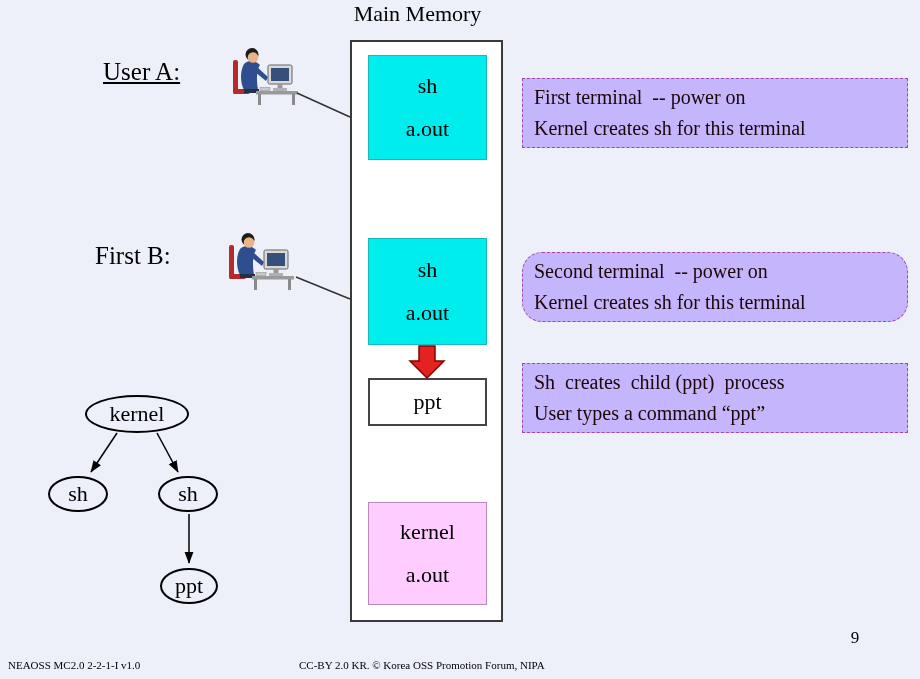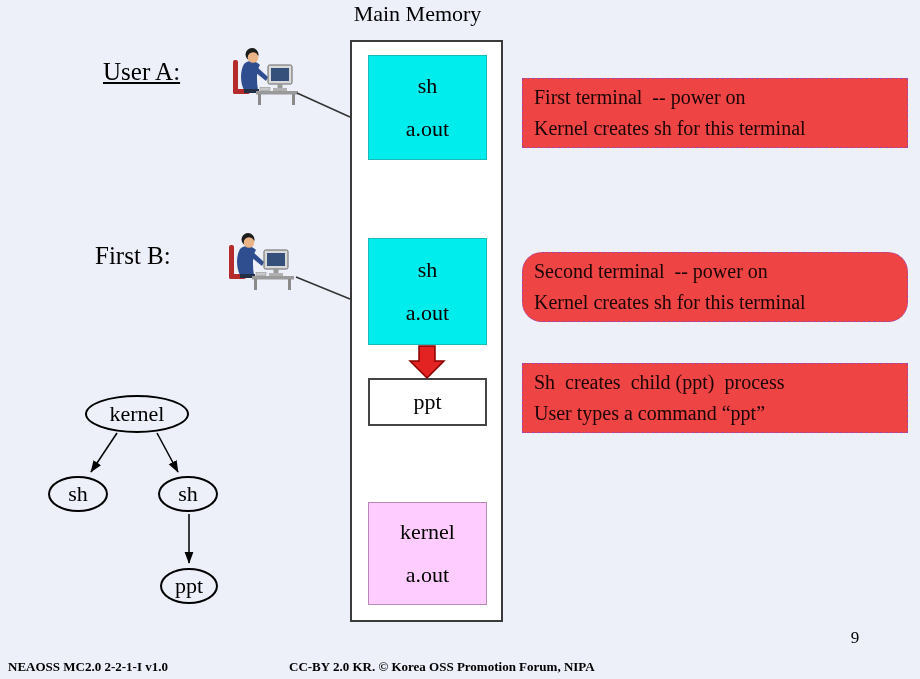--- a/index.html
+++ b/index.html
@@ -23,42 +23,42 @@
   #block-ppt{top:378px;height:48px;border:2px solid #444;justify-content:center;}
   #block-kernel{top:502px;height:103px;border:1px solid #b88ab8;}
 
   .user-label{font-size:25px;}
   #user-a-label{left:103px;top:58px;text-decoration:underline;}
   #user-b-label{left:95px;top:242px;}
   .user-icon{width:68px;height:62px;}
   #user-a-icon{left:232px;top:45px;}
   #user-b-icon{left:228px;top:230px;}
 
-  .note{left:522px;width:386px;height:70px;background:#ef4444;
+  .note{left:522px;width:386px;height:70px;background:#c4b5fd;
     border:1px dashed #a644a6;box-sizing:border-box;padding:2px 11px;
     display:flex;flex-direction:column;justify-content:center;
     font-size:20px;color:#1c0505;}
   .note .line{white-space:pre-wrap;line-height:31px;}
   #note-1{top:78px;}
   #note-2{top:252px;border-radius:20px;}
   #note-3{top:363px;}
 
   .enode{border:2px solid #000;border-radius:50%;display:flex;align-items:center;
     justify-content:center;font-size:22px;box-sizing:border-box;}
   #node-kernel{left:85px;top:395px;width:104px;height:38px;}
   #node-sh-left{left:48px;top:476px;width:60px;height:36px;}
   #node-sh-right{left:158px;top:476px;width:60px;height:36px;}
   #node-ppt{left:160px;top:568px;width:58px;height:36px;}
 
   #overlay{left:0;top:0;width:920px;height:679px;pointer-events:none;}
 
   #page-number{left:840px;top:628px;width:30px;text-align:center;font-size:17px;}
-  .footer{top:659px;font-weight:bold;font-size:13px;}
+  .footer{top:659px;font-weight:normal;font-size:11px;}
   #footer-left{left:8px;}
-  #footer-center{left:289px;}
+  #footer-center{left:299px;}
 </style>
 </head>
 <body>
 
 <div class="abs" id="title">Main Memory</div>
 
 <div class="abs" id="memory-box"></div>
 
 <div class="abs mem-block" id="block-sh-a" style="background-color: rgb(0, 237, 237);">
   <span>sh</span>

